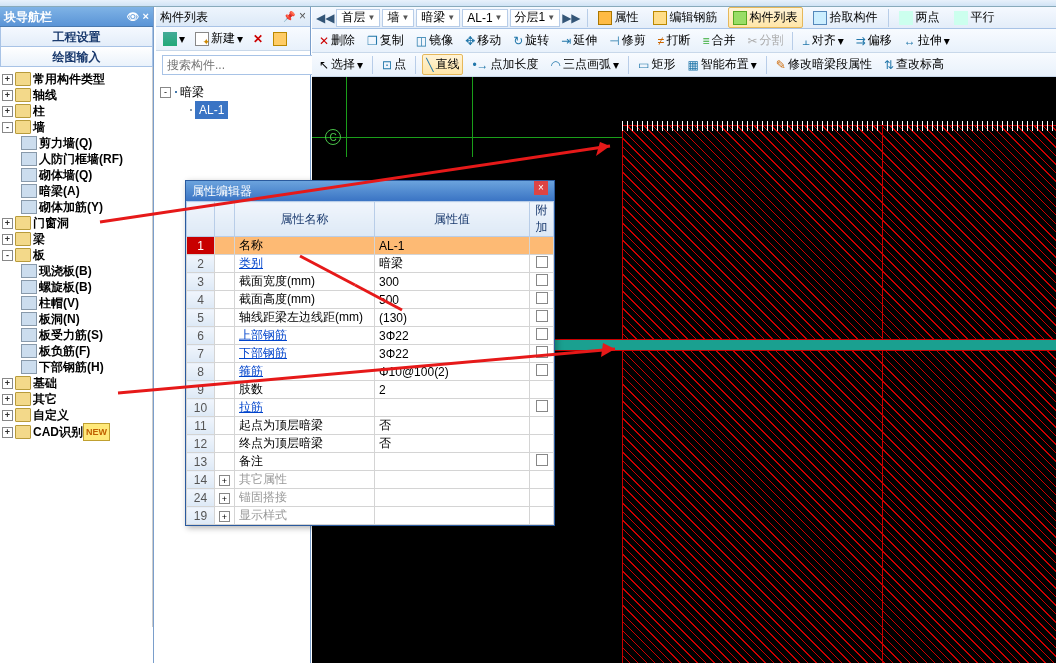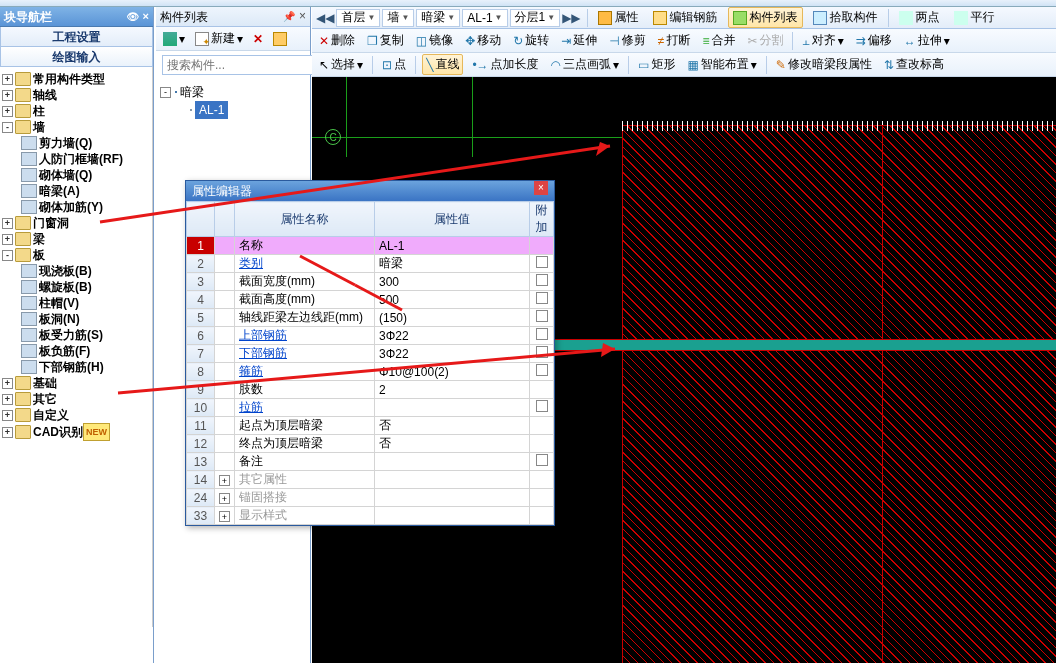--- a/index.html
+++ b/index.html
@@ -72,21 +72,21 @@
 .prop-grid .rownum { width: 28px; text-align: center; background: linear-gradient(#f0f5fc,#dde9f6); color: #555; }
 .prop-grid .rownum.sel { background: #c80000; color: #fff; }
 .prop-grid .pname { width: 140px; }
 .prop-grid .pname.link { color: #0044cc; text-decoration: underline; cursor: pointer; }
 .prop-grid .pname.grey { color: #999; }
 .prop-grid .pval {}
 .prop-grid .pchk { width: 24px; text-align: center; }
 .prop-grid .pchk .cb { width: 12px; height: 12px; border: 1px solid #888; display: inline-block; }
 .prop-grid .expcell { width: 14px; text-align: center; }
 .prop-grid .expbox { width: 11px; height: 11px; border: 1px solid #888; display: inline-flex; align-items: center; justify-content: center; font-size: 9px; background: #fff; }
-.prop-grid tr.selrow td { background: #f0abfc; }
+.prop-grid tr.selrow td { background: #fdba74; }
 
 
 .arrow { position: absolute; pointer-events: none; }
 .arrow-line { stroke: #e61919; stroke-width: 3; fill: none; }
 .arrow-head { fill: #e61919; }
 
 .pin { font-size: 10px; color: #fff; cursor: pointer; }
 .x { font-size: 11px; color: #fff; cursor: pointer; }
 </style>
 </head>
@@ -468,21 +468,21 @@
           <td class="rownum">4</td>
           <td class="expcell"></td>
           <td class="pname">截面高度(mm)</td>
           <td class="pval">500</td>
           <td class="pchk"><span class="cb"></span></td>
         </tr>
         <tr>
           <td class="rownum">5</td>
           <td class="expcell"></td>
           <td class="pname">轴线距梁左边线距(mm)</td>
-          <td class="pval">(150)</td>
+          <td class="pval">(130)</td>
           <td class="pchk"><span class="cb"></span></td>
         </tr>
         <tr>
           <td class="rownum">6</td>
           <td class="expcell"></td>
           <td class="pname link">上部钢筋</td>
           <td class="pval">3Φ22</td>
           <td class="pchk"><span class="cb"></span></td>
         </tr>
         <tr>
@@ -542,21 +542,21 @@
           <td class="pchk"></td>
         </tr>
         <tr>
           <td class="rownum">24</td>
           <td class="expcell"><span class="expbox">+</span></td>
           <td class="pname grey">锚固搭接</td>
           <td class="pval"></td>
           <td class="pchk"></td>
         </tr>
         <tr>
-          <td class="rownum">33</td>
+          <td class="rownum">19</td>
           <td class="expcell"><span class="expbox">+</span></td>
           <td class="pname grey">显示样式</td>
           <td class="pval"></td>
           <td class="pchk"></td>
         </tr>
       </tbody>
   </table>
 </div>
 
 <svg class="arrow" style="left:0;top:0" width="1056" height="663">

